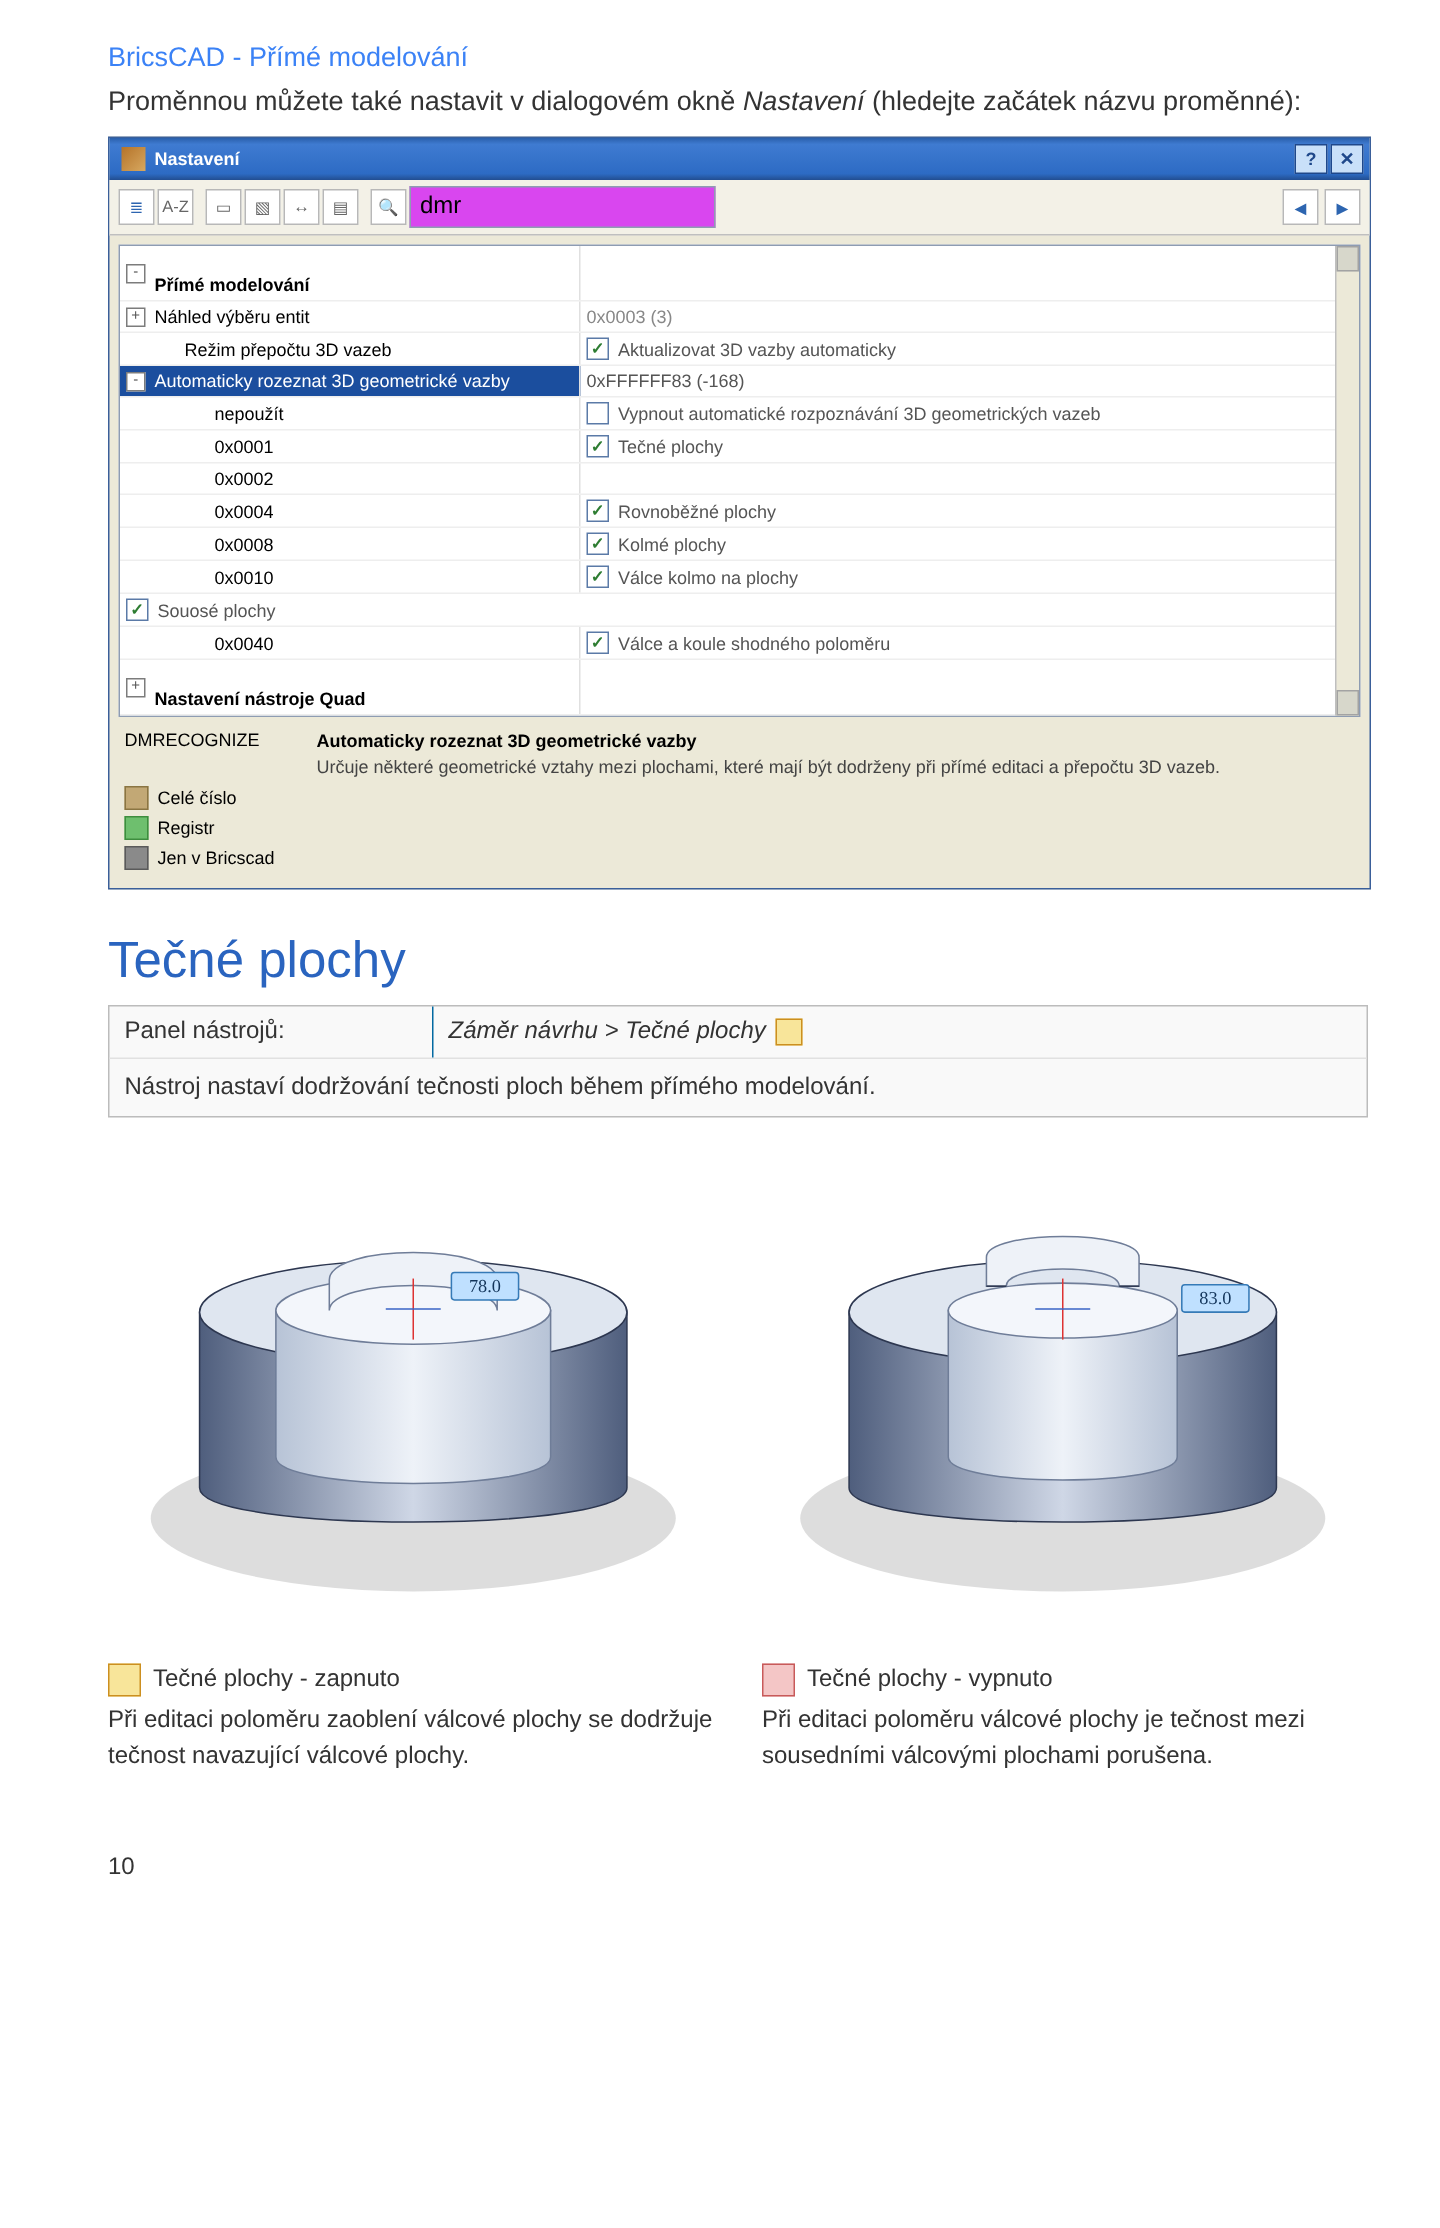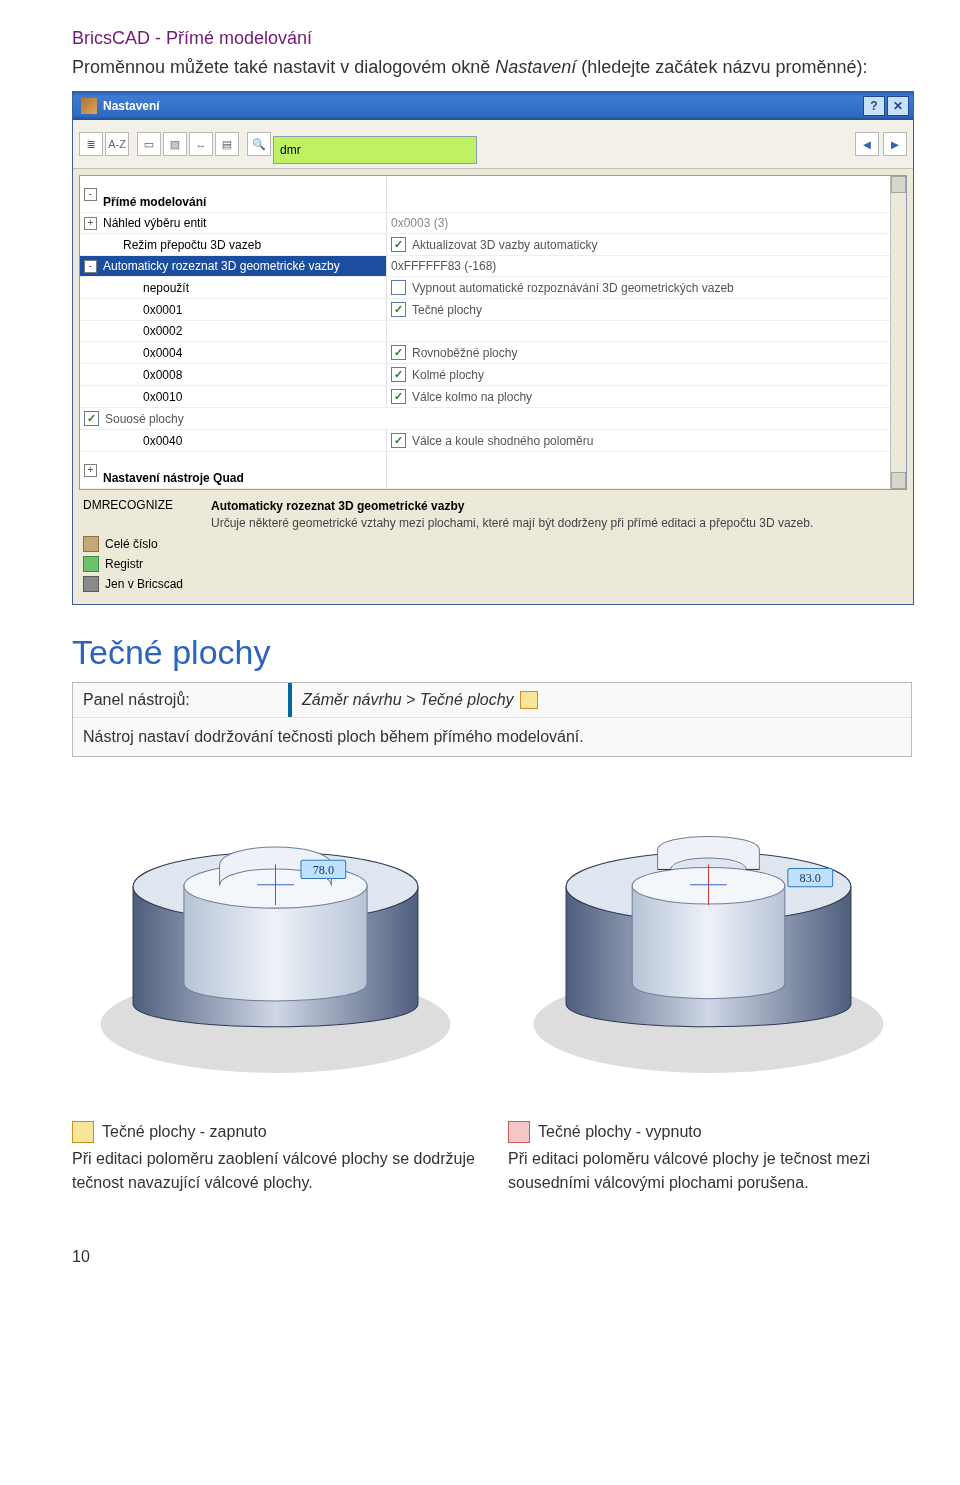--- a/index.html
+++ b/index.html
@@ -4,21 +4,21 @@
 <style>
   body {
     margin:0;
     background:#fff;
     font-family: Verdana, Arial, sans-serif;
     font-size:15px;
     color:#333;
     width:960px;
   }
   .page { padding:28px 48px 32px 72px; }
-  .hdr-line { color:#701a75; font-family: Arial, sans-serif; font-size:18px; margin-bottom:6px; }
+  .hdr-line { color:#3b82f6; font-family: Arial, sans-serif; font-size:18px; margin-bottom:6px; }
   .para { font-size:18px; line-height:1.35; margin-bottom:12px; font-family: Arial, sans-serif; }
   .para .ital { font-style:italic; }
 
   
   .dlg {
     border:1px solid #3a5f9a;
     background:#ece9d8;
     font-family: Tahoma, sans-serif;
     font-size:12px;
     color:#000;
@@ -37,21 +37,21 @@
   .win-btn{ width:20px;height:18px;background:#c9e0f9; border:1px solid #1f488b;
     margin-left:2px; display:flex;align-items:center;justify-content:center;font-weight:bold;color:#1f488b;font-size:12px;}
   .toolbar{
     display:flex;align-items:center; gap:0;
     padding:4px 6px; border-bottom:1px solid #bfbfbf; background:#f3f1e7;
   }
   .tbico{width:22px;height:22px;border:1px solid #b8b8b8;background:#fff;margin-right:2px;
     display:flex;align-items:center;justify-content:center;font-size:11px;color:#666;}
   .tbico.blue{color:#2d65b0;}
   .tsep{width:6px;}
-  .sbox{height:22px;border:1px solid #8e9cb2;background:#bef264;padding:2px 6px;font-size:12px;width:190px;margin-top:12px;}
+  .sbox{height:22px;border:1px solid #8e9cb2;background:#d946ef;padding:2px 6px;font-size:16px;width:190px;}
   .navbtn{width:22px;height:22px;border:1px solid #b8b8b8;background:#fff;margin-left:4px;
     display:flex;align-items:center;justify-content:center;color:#2d65b0;font-size:13px;}
 
   .dlg-body{padding:6px 6px 10px 6px;}
   .grid{
     background:#fff;border:1px solid #8e9cb2;
     display:flex;
   }
   .gscroll{width:15px;background:#ece9d8;border-left:1px solid #bfbfbf;display:flex;flex-direction:column;}
   .garr{height:15px;background:#d7d7cb;border:1px solid #a3a3a3;margin:0;}
@@ -86,21 +86,21 @@
   .itext{color:#444;line-height:1.4;}
   .ititle{font-weight:bold;color:#000;}
 
   
   .h2{font-family:Arial,sans-serif;font-size:34px;color:#2a64bf;margin:8px 0 10px 0;font-weight:normal;}
   .boxrow{
     border:1px solid #bcbcbc; background:#f9f9f9;
     font-family:Arial,sans-serif;font-size:16px;
   }
   .br-top{display:flex;align-items:center;border-bottom:1px solid #e1e1e1;}
-  .br-top .clab{width:195px;border-right:4px solid #0369a1;padding:8px 10px;}
+  .br-top .clab{width:195px;border-right:1px solid #0369a1;padding:8px 10px;}
   .br-top .cval{flex:1;padding:8px 10px;font-style:italic;display:flex;align-items:center;gap:6px;}
   .sqico{width:16px;height:16px;background:#f8e59a;border:1px solid #cc8f20;}
   .br-bot{padding:10px 10px;}
 
   .figs{display:flex;gap:26px;margin:28px 0 30px 0;}
   .fig{flex:1;display:flex;flex-direction:column;align-items:center;}
   .fig svg{width:100%;}
   .cap{display:flex;gap:32px;}
   .capcol{flex:1;font-family:Arial,sans-serif;font-size:16px;line-height:1.45;}
   .capcol .ct{display:flex;align-items:center;gap:8px;margin-bottom:4px;}

